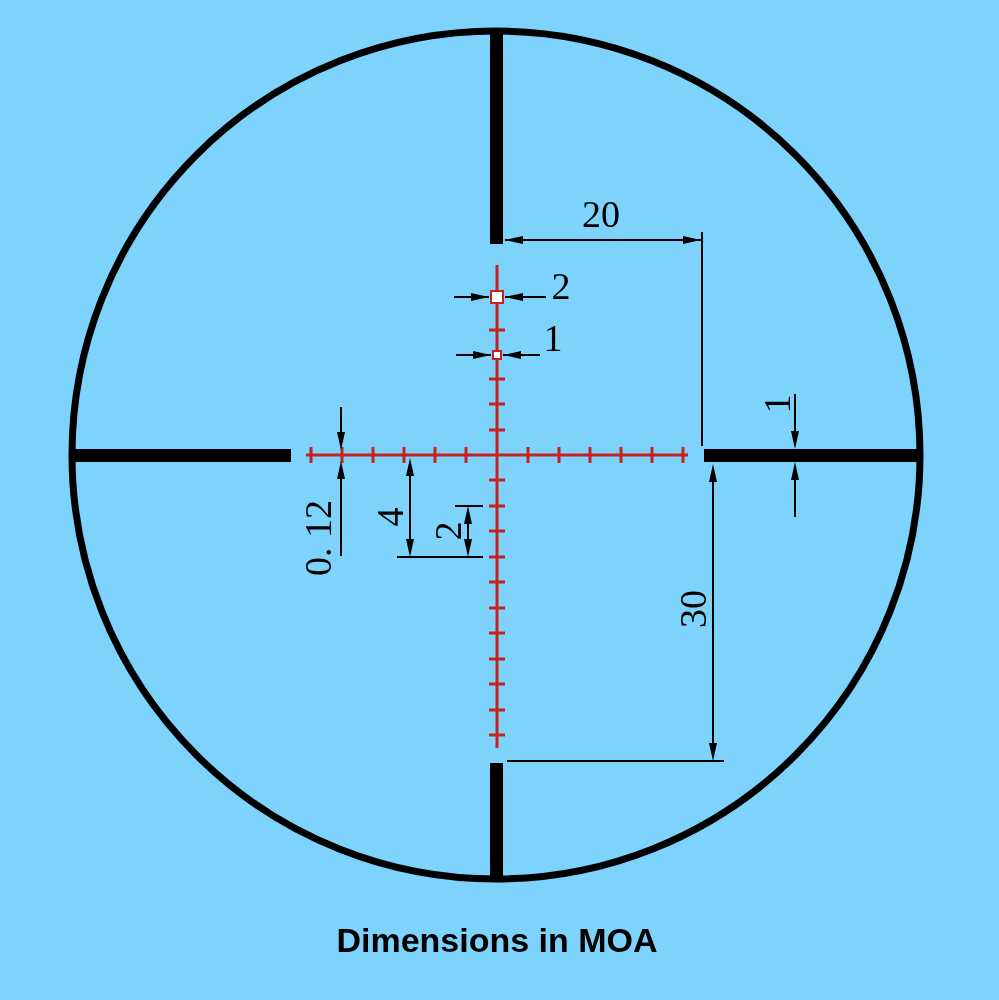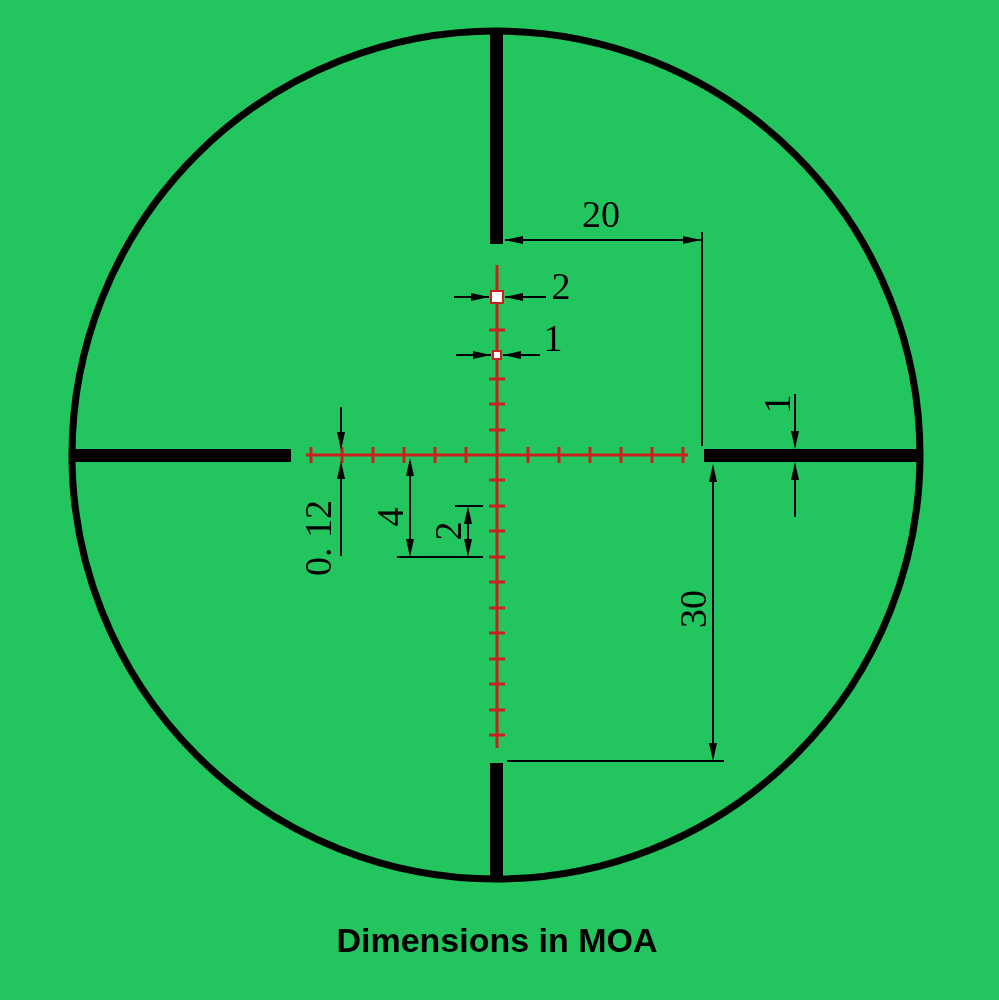--- a/index.html
+++ b/index.html
@@ -1,16 +1,16 @@
 <!DOCTYPE html>
 <html><head>
 <meta charset="utf-8">
 <style>
   html,body{margin:0;padding:0;background:#ffffff;}
-  .stage{position:relative;width:999px;height:1000px;background:#22c55e;overflow:hidden;}
+  .stage{position:relative;width:999px;height:1000px;background:#7dd3fc;overflow:hidden;}
   svg{display:block;}
   svg text{font-family:"Liberation Serif",serif;font-size:38px;fill:#000000;}
   svg text.caption{font-family:"Liberation Sans",sans-serif;font-size:34px;font-weight:bold;}
   .dim line{stroke:#000000;stroke-width:2;}
   .dim polygon{fill:#000000;stroke:none;}
 </style>
 </head>
 <body>
 
 <div class="stage">

